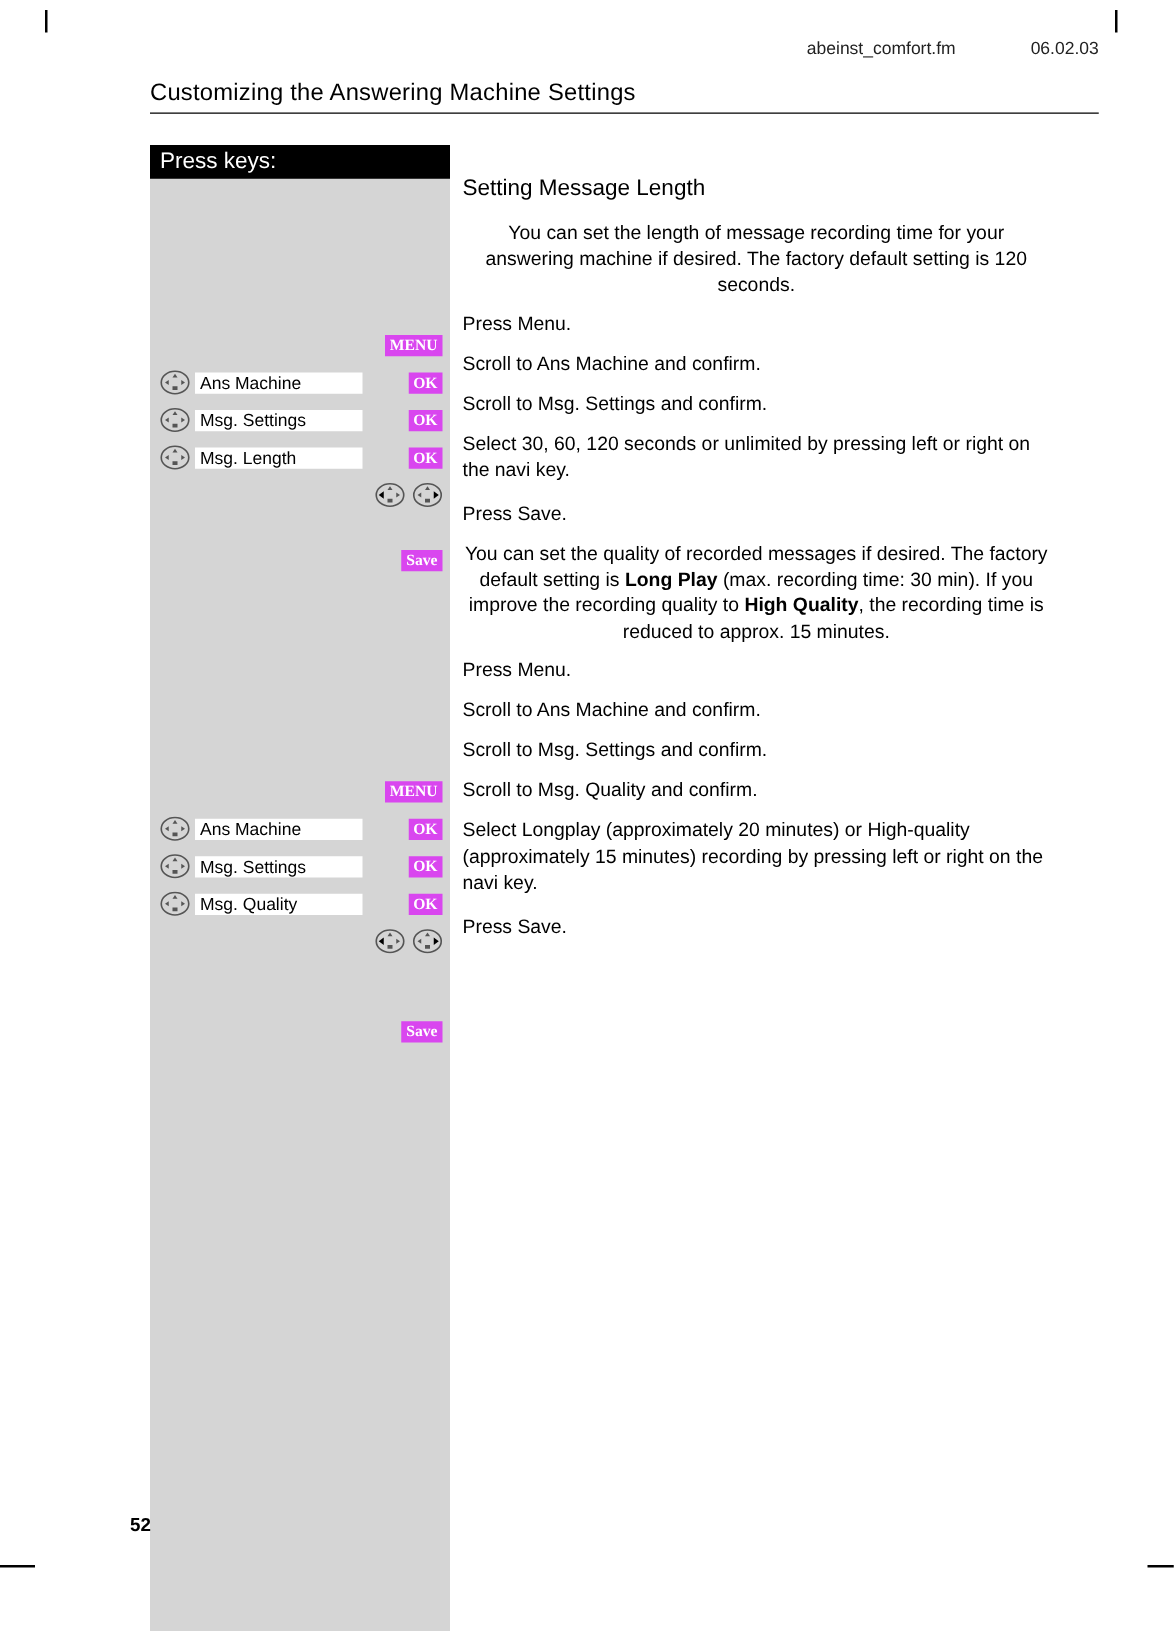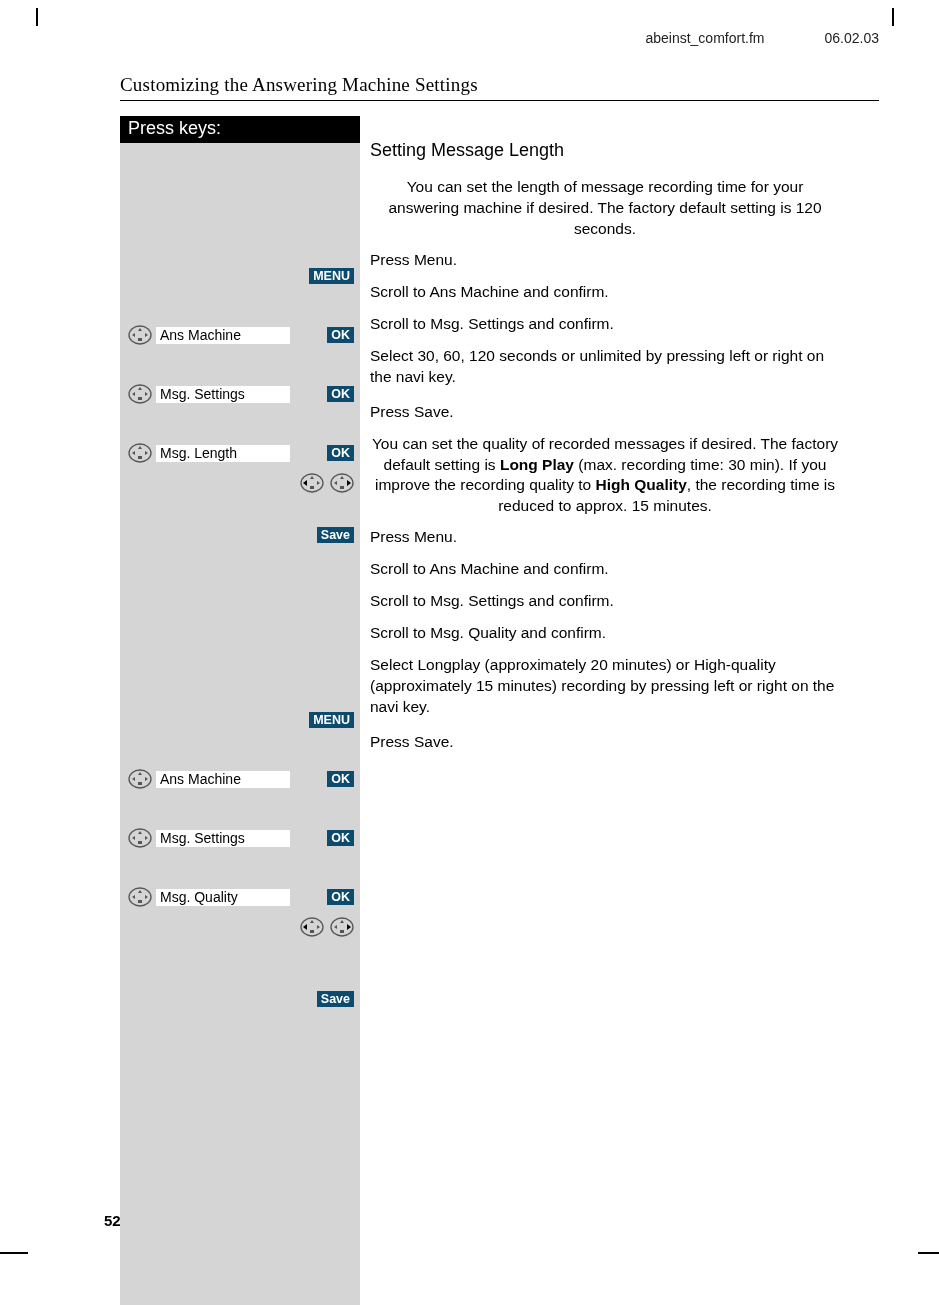--- a/index.html
+++ b/index.html
@@ -24,30 +24,29 @@
     top: 30px;
     left: 120px;
     right: 60px;
     display: flex;
     gap: 60px;
     font-size: 14px;
     color: #222;
   }
   .section-title {
     position: absolute;
-    top: 74px;
+    top: 64px;
     left: 120px;
     right: 60px;
     font-size: 19px;
     font-weight: 400;
     padding-bottom: 4px;
     border-bottom: 1.5px solid #000;
     font-stretch: condensed;
     letter-spacing: 0.2px;
-    font-family: Liberation Serif, serif;
   }
   .grey-col {
     position: absolute;
     left: 120px;
     top: 116px;
     width: 240px;
     height: 1248px;
     background: #d5d5d5;
   }
   .black-bar {
@@ -82,25 +81,26 @@
     text-align: center;
   }
   .step {
     font-size: 15.5px;
     line-height: 1.35;
     margin: 0 0 10px 0;
     min-height: 22px;
   }
   .key-badge {
     display: inline-block;
-    background: #0c4a6e;
+    background: #d946ef;
     color: #fff;
     font-size: 12.5px;
     font-weight: bold;
     padding: 1px 4px;
+    font-family: Liberation Serif, serif;
   }
   .menu-box {
     display: inline-block;
     background: #fff;
     font-size: 14px;
     padding: 0px 40px 0px 4px;
     min-width: 90px;
     height: 17px;
     line-height: 17px;
   }
@@ -112,21 +112,21 @@
   }
   .navi-oval svg { display:block; }
   .key-row {
     display: flex;
     align-items: center;
     gap: 4px;
     justify-content: flex-end;
     padding-right: 6px;
     height: 30px;
   }
-  .key-row.left-align { justify-content: flex-start; padding-left: 8px; padding-right:6px;margin-top:29px; }
+  .key-row.left-align { justify-content: flex-start; padding-left: 8px; padding-right:6px; }
   .key-col-inner { width: 100%; }
 
   .page-num {
     position: absolute;
     left: 104px;
     bottom: 76px;
     font-weight: bold;
     font-size: 15px;
   }
   .bold { font-weight: bold; }

